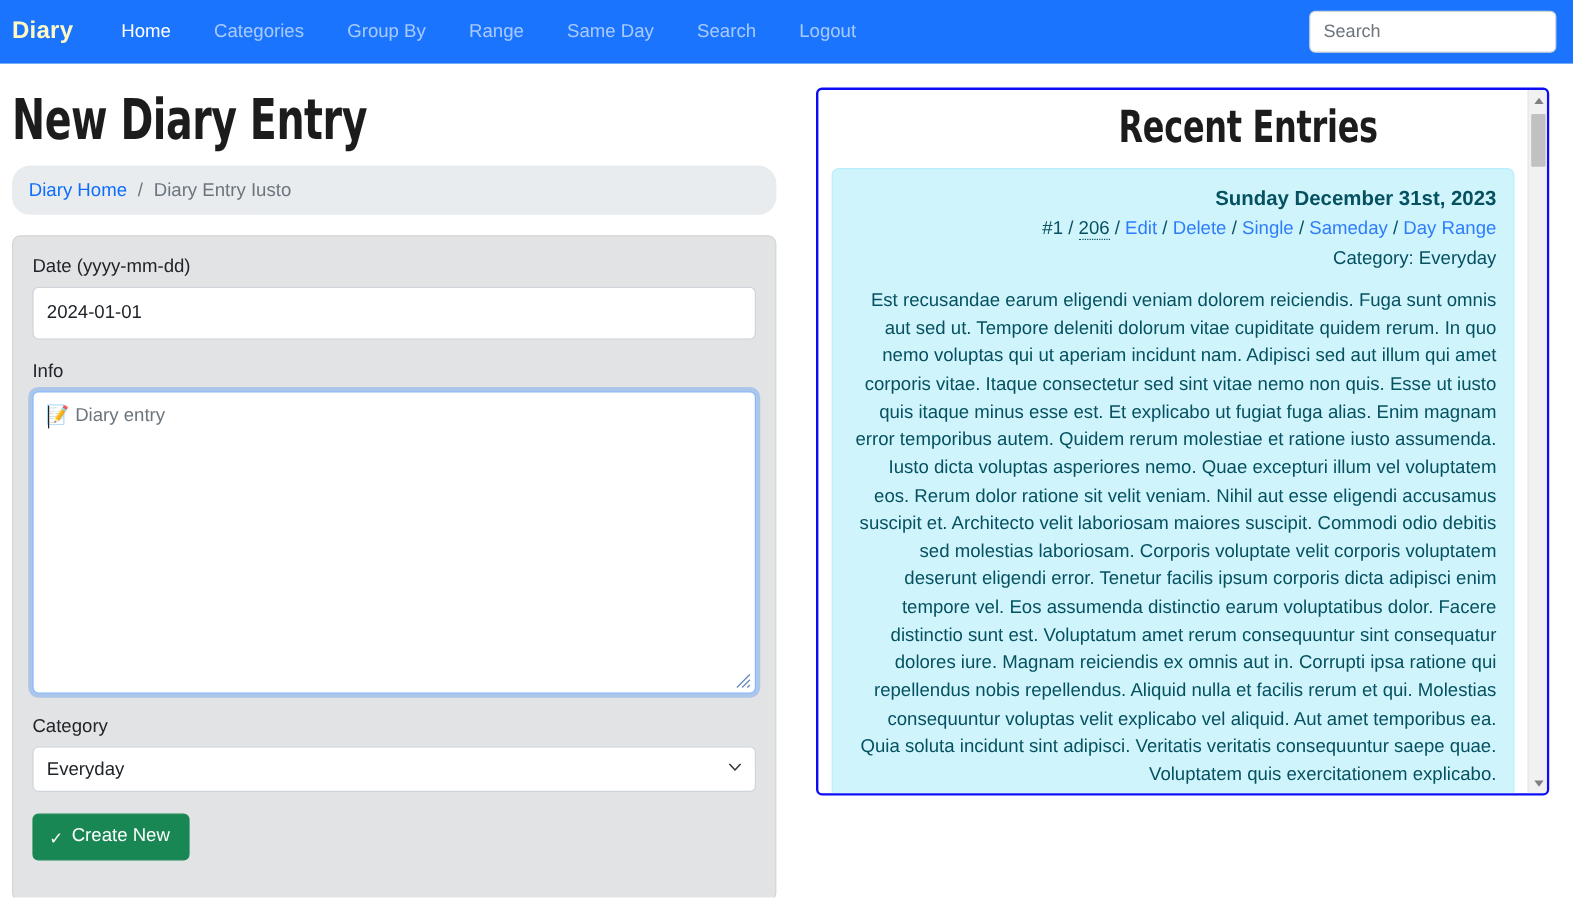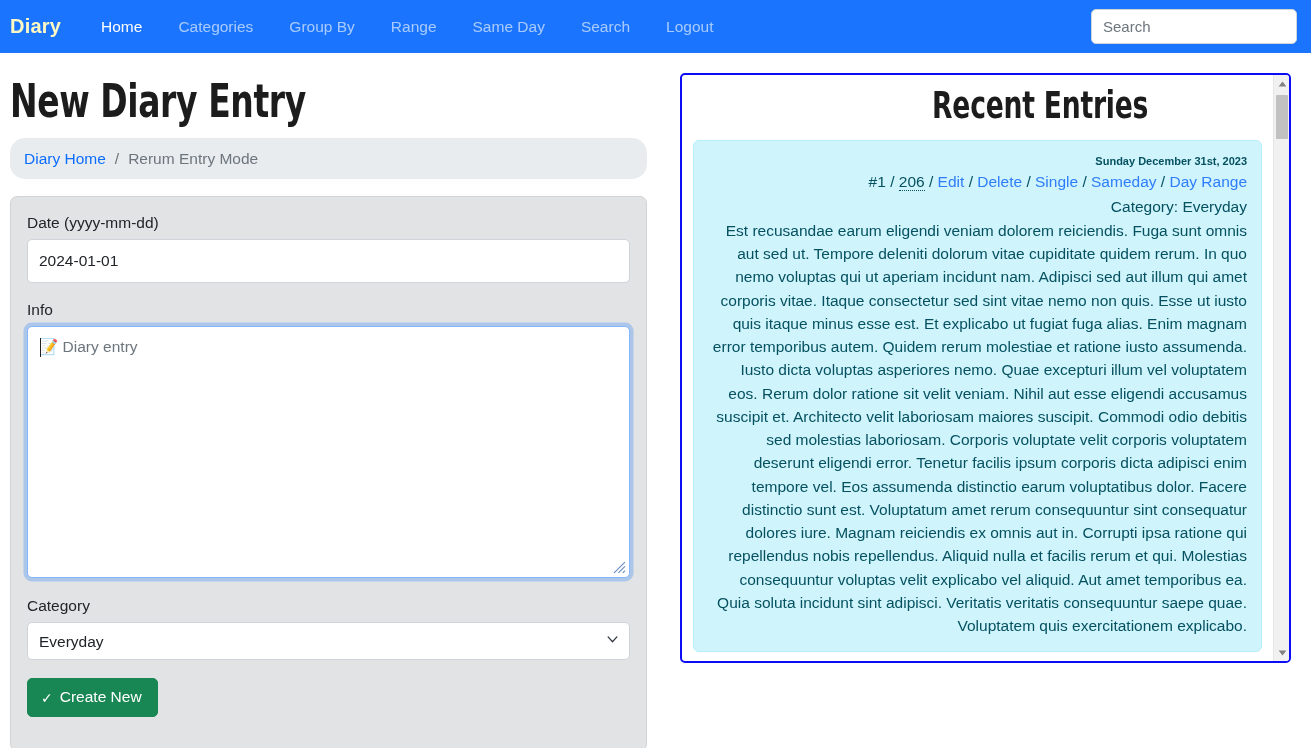--- a/index.html
+++ b/index.html
@@ -250,32 +250,32 @@
     border: 1px solid #b6effb;
     border-radius: 6px;
     padding: 12px 14px 14px 14px;
     color: #055160;
     font-size: 15.5px;
     line-height: 1.5;
   }
   .entry-date {
     font-weight: bold;
     color: #055160;
-    font-size: 11px;
+    font-size: 17px;
     margin-bottom: 1px;
   }
   .entry-meta { margin-bottom: 1px; color: #055160; }
   .entry-meta a { color: #2f7dfb; text-decoration: none; }
   .entry-meta .num {
     color: #055160;
     border-bottom: 1px dotted #055160;
     cursor: help;
   }
   .entry-meta .slash { color: #055160; }
-  .entry-category { margin-bottom: 1px; }
+  .entry-category { margin-bottom: 12px; }
   .entry-body { margin: 0; }
 
   
   .scroll-track {
     position: absolute;
     top: 0; right: 0; bottom: 0;
     width: 16px;
     background: #f1f1f1;
     border-left: 1px solid #e6e6e6;
   }
@@ -323,21 +323,21 @@
 </div>
 
 <div class="page">
 
   <div class="col-left">
     <h1 class="page-title">New Diary Entry</h1>
 
     <nav class="breadcrumb">
       <a href="#">Diary Home</a>
       <span class="sep">/</span>
-      <span>Rerum Entry Mode</span>
+      <span>Diary Entry Iusto</span>
     </nav>
 
     <div class="form-card">
       <label class="field-label">Date (yyyy-mm-dd)</label>
       <input class="text-input" type="text" placeholder="" value="2024-01-01" style="">
 
       <label class="field-label">Info</label>
       <div class="textarea-wrap">
         <textarea class="diary-textarea" placeholder="📝 Diary entry" style=""></textarea>
         <div class="ta-caret"></div>

